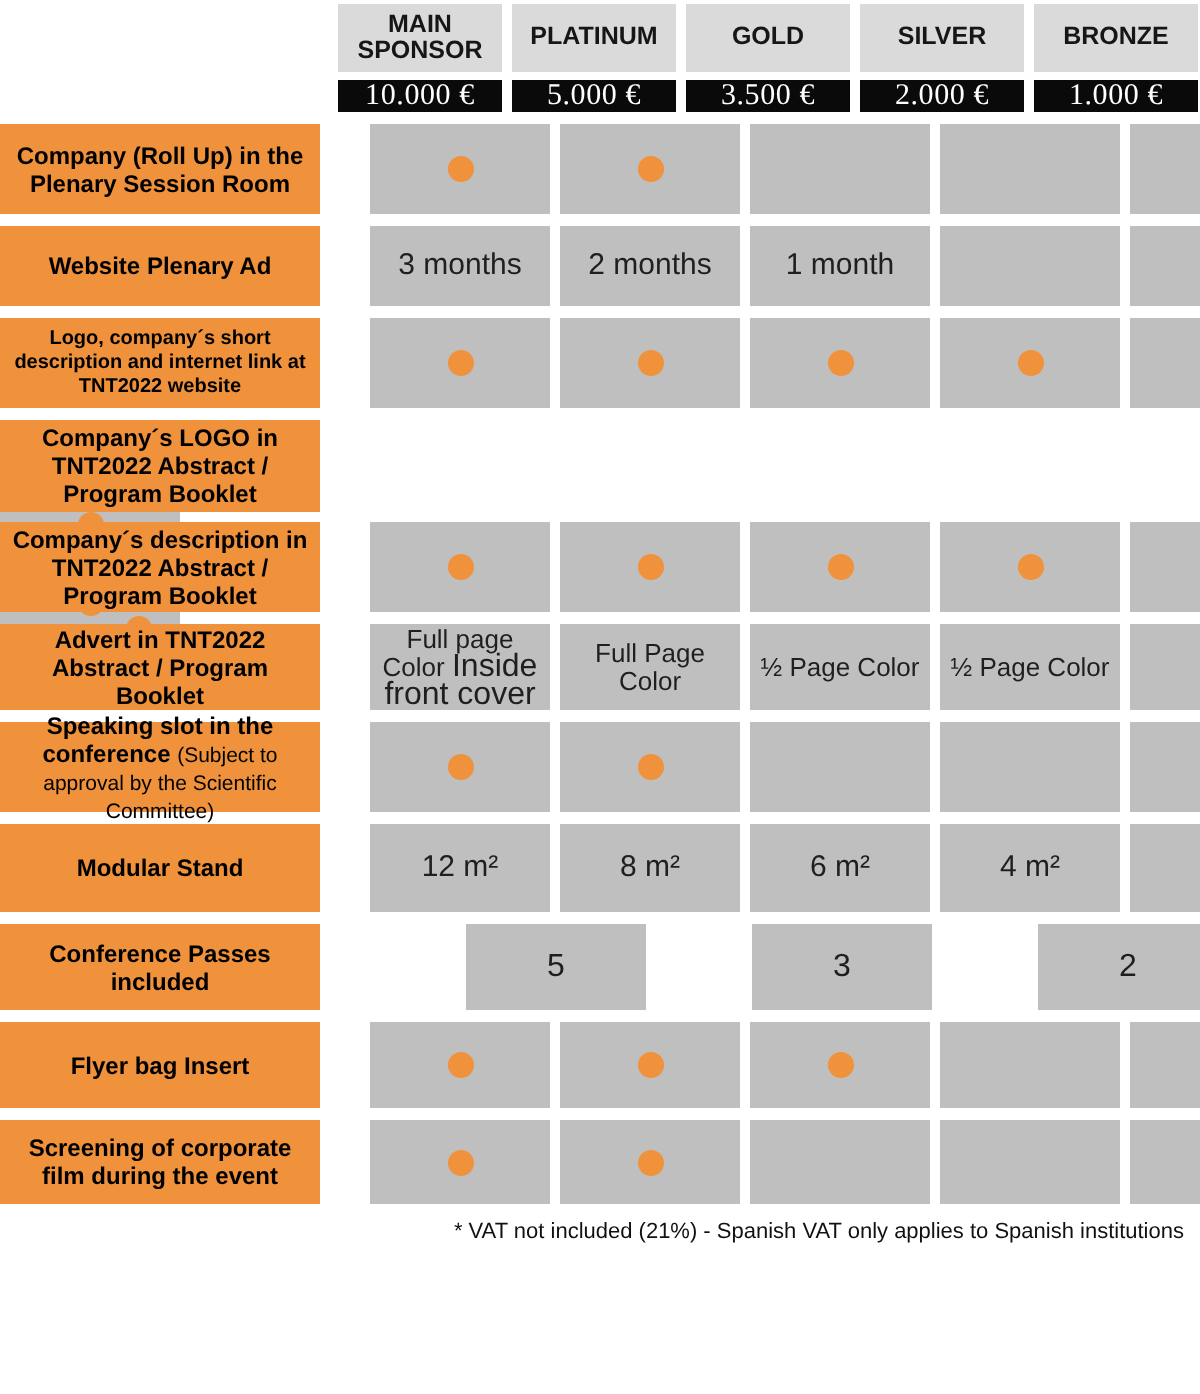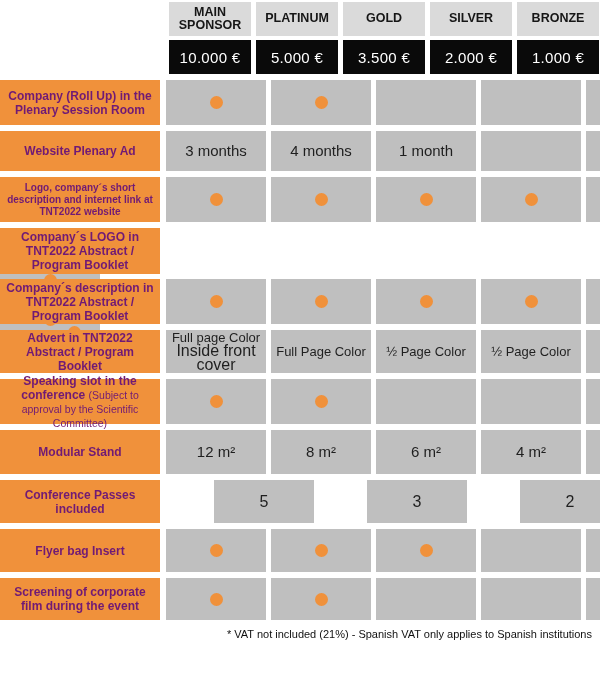--- a/index.html
+++ b/index.html
@@ -32,36 +32,36 @@
     text-align:center;
   }
   .tier-box:last-child{margin-right:0;}
   .tier-header{
     height:34px;
     background:var(--header-gray);
     font-weight:bold;font-size:12.5px;line-height:13.5px;
     color:#161616;letter-spacing:0px;
   }
   .tier-price{
-    height:34px;
+    height:16px;
     background:var(--price-bg);
-    color:#ffffff;font-size:15px;font-weight:500;letter-spacing:0.3px;
+    color:#ffffff;font-size:15px;font-weight:500;letter-spacing:0.3px;font-family:Liberation Serif, serif;
   }
   .feature-label{
-    width:160px;margin-right:6px;flex:0 0 auto;
+    width:160px;margin-right:25px;flex:0 0 auto;
     background:var(--orange);
-    color:#701a75;font-weight:bold;font-size:12px;line-height:14px;
+    color:#000000;font-weight:bold;font-size:12px;line-height:14px;
     display:flex;flex-direction:column;align-items:center;justify-content:center;
     text-align:center;padding:2px 4px;
   }
   .feature-label.small-label{font-size:10px;line-height:12px;}
   .feature-label .sub{font-size:10px;line-height:12px;font-weight:bold;}
   .feature-label .sub-inline{font-size:10.5px;line-height:12px;font-weight:400;}
   .tier-cell{
-    width:100px;margin-right:5px;flex:0 0 auto;
+    width:90px;margin-right:5px;flex:0 0 auto;
     background:var(--cell-gray);
     display:flex;flex-direction:column;align-items:center;justify-content:center;
     text-align:center;color:#1F1F1F;
   }
   .tier-cell:last-child{margin-right:0;padding-left:48px;}
   .dot{
     width:13px;height:13px;border-radius:50%;
     background:var(--orange);
     display:block;
   }
@@ -112,21 +112,21 @@
         <div class="tier-cell"></div>
       </div>
       <div class="row" style="height: 40px;">
         <div class="feature-label">
           <div>Website Plenary Ad</div>
         </div>
         <div class="tier-cell">
           <div class="cell-text">3 months</div>
         </div>
         <div class="tier-cell">
-          <div class="cell-text">4 months</div>
+          <div class="cell-text">2 months</div>
         </div>
         <div class="tier-cell">
           <div class="cell-text">1 month</div>
         </div>
         <div class="tier-cell"></div>
         <div class="tier-cell"></div>
       </div>
       <div class="row" style="height: 45px;">
         <div class="feature-label small-label">
           <div>Logo, company´s short description and internet link at TNT2022 website</div>

